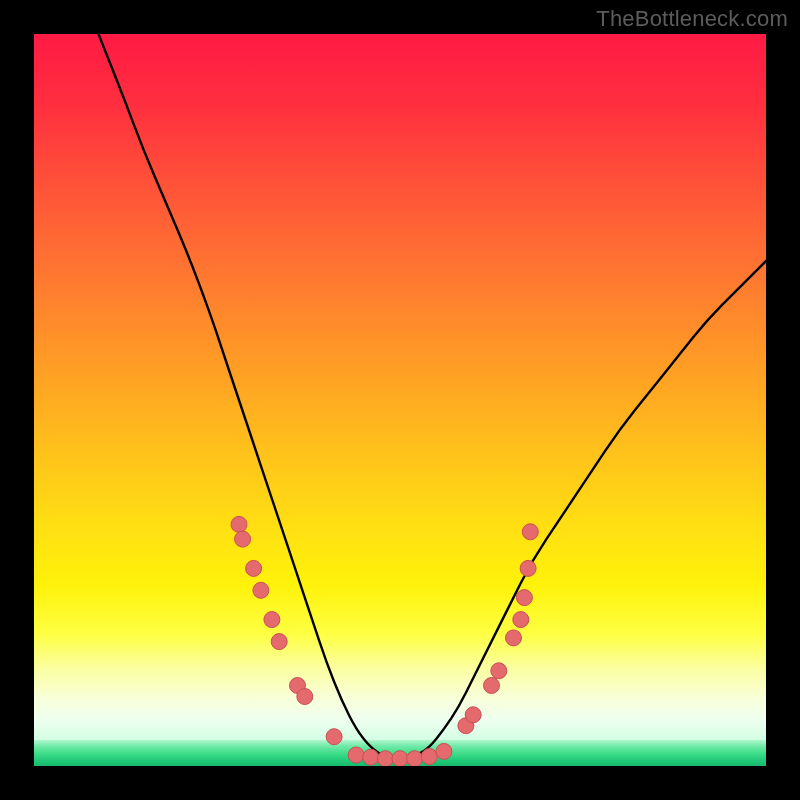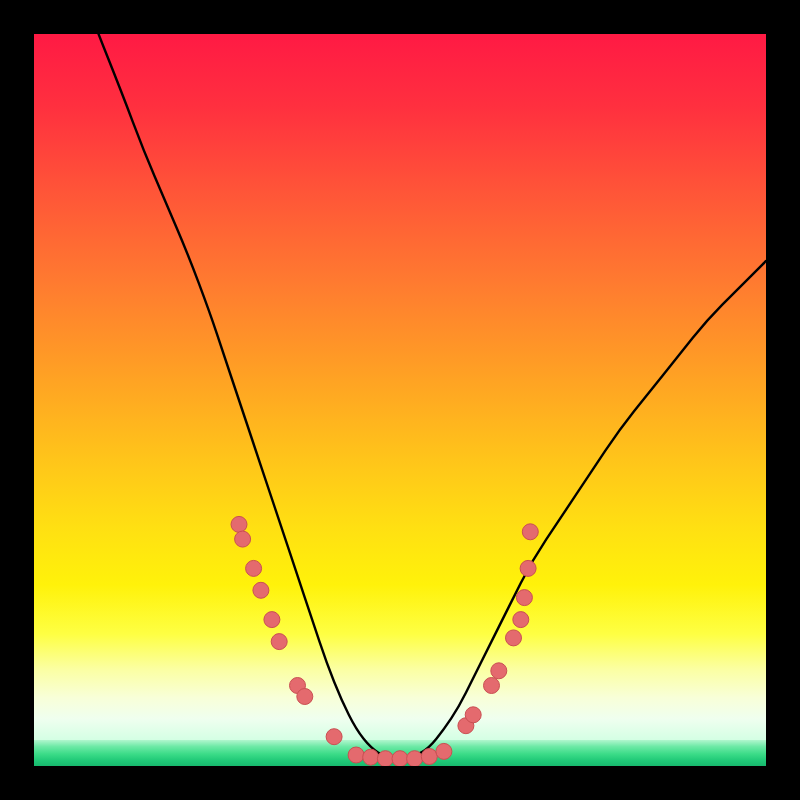--- a/index.html
+++ b/index.html
@@ -73,20 +73,21 @@
     font-size: 22px;
     font-weight: 500;
     user-select: none;
     letter-spacing: 0.2px;
   }
 </style>
 </head>
 <body>
 
 <div class="frame">
+  <div class="watermark">TheBottleneck.com</div>
   <div class="plot">
     <div class="gradient"></div>
     <div class="greenband"></div>
     <svg class="curve-svg" viewBox="0 0 732 732" preserveAspectRatio="none">
       <path id="curve-path" fill="none" stroke="#000" stroke-width="2.4" stroke-linecap="round" d="M 0.0 -183.0 Q 0.0 -183.0 14.6 -139.1 Q 29.3 -95.2 43.9 -54.9 Q 58.6 -14.6 73.2 22.0 Q 87.8 58.6 98.8 87.8 Q 109.8 117.1 120.8 142.7 Q 131.8 168.4 142.7 194.0 Q 153.7 219.6 164.7 248.9 Q 175.7 278.2 183.0 300.1 Q 190.3 322.1 197.6 344.0 Q 205.0 366.0 212.3 388.0 Q 219.6 409.9 226.9 431.9 Q 234.2 453.8 241.6 475.8 Q 248.9 497.8 256.2 519.7 Q 263.5 541.7 270.8 563.6 Q 278.2 585.6 285.5 607.6 Q 292.8 629.5 300.1 647.8 Q 307.4 666.1 314.8 680.8 Q 322.1 695.4 329.4 704.5 Q 336.7 713.7 344.0 718.5 Q 351.4 723.2 358.7 723.9 Q 366.0 724.7 373.3 723.6 Q 380.6 722.5 388.0 718.1 Q 395.3 713.7 402.6 704.5 Q 409.9 695.4 417.2 684.4 Q 424.6 673.4 431.9 658.8 Q 439.2 644.2 446.5 629.5 Q 453.8 614.9 464.8 592.9 Q 475.8 571.0 486.8 549.0 Q 497.8 527.0 512.4 505.1 Q 527.0 483.1 541.7 461.2 Q 556.3 439.2 571.0 417.2 Q 585.6 395.3 600.2 377.0 Q 614.9 358.7 629.5 340.4 Q 644.2 322.1 658.8 303.8 Q 673.4 285.5 688.1 270.8 Q 702.7 256.2 717.4 241.6 T 732.0 226.9"></path>
       <g id="markers">
           <circle cx="205.0" cy="490.4" r="8" fill="#e46a6e" stroke="#c94f52" stroke-width="1"></circle>
           <circle cx="208.6" cy="505.1" r="8" fill="#e46a6e" stroke="#c94f52" stroke-width="1"></circle>
           <circle cx="219.6" cy="534.4" r="8" fill="#e46a6e" stroke="#c94f52" stroke-width="1"></circle>
           <circle cx="226.9" cy="556.3" r="8" fill="#e46a6e" stroke="#c94f52" stroke-width="1"></circle>

